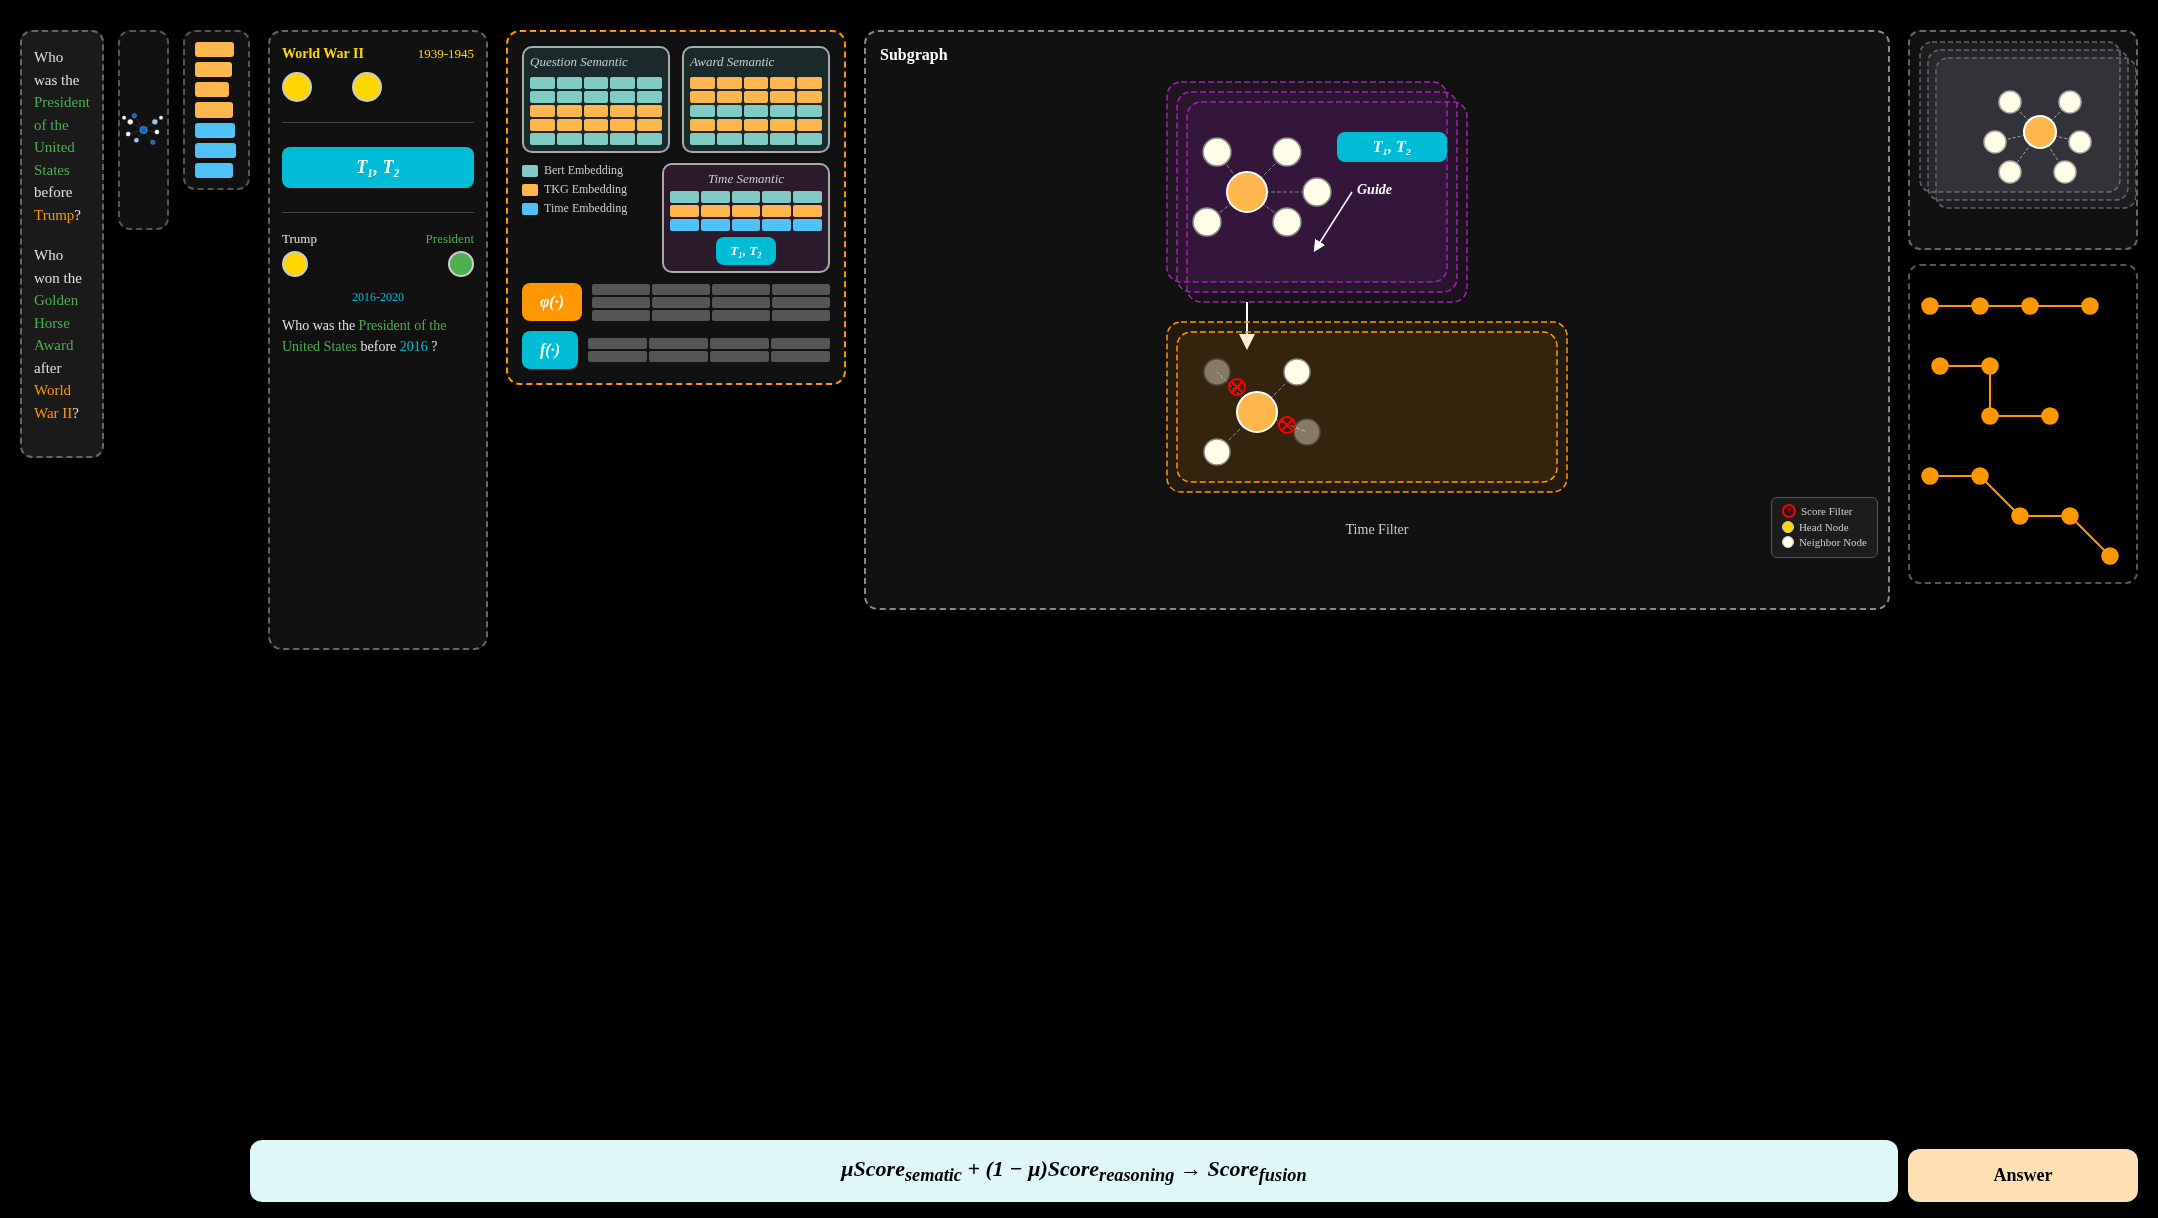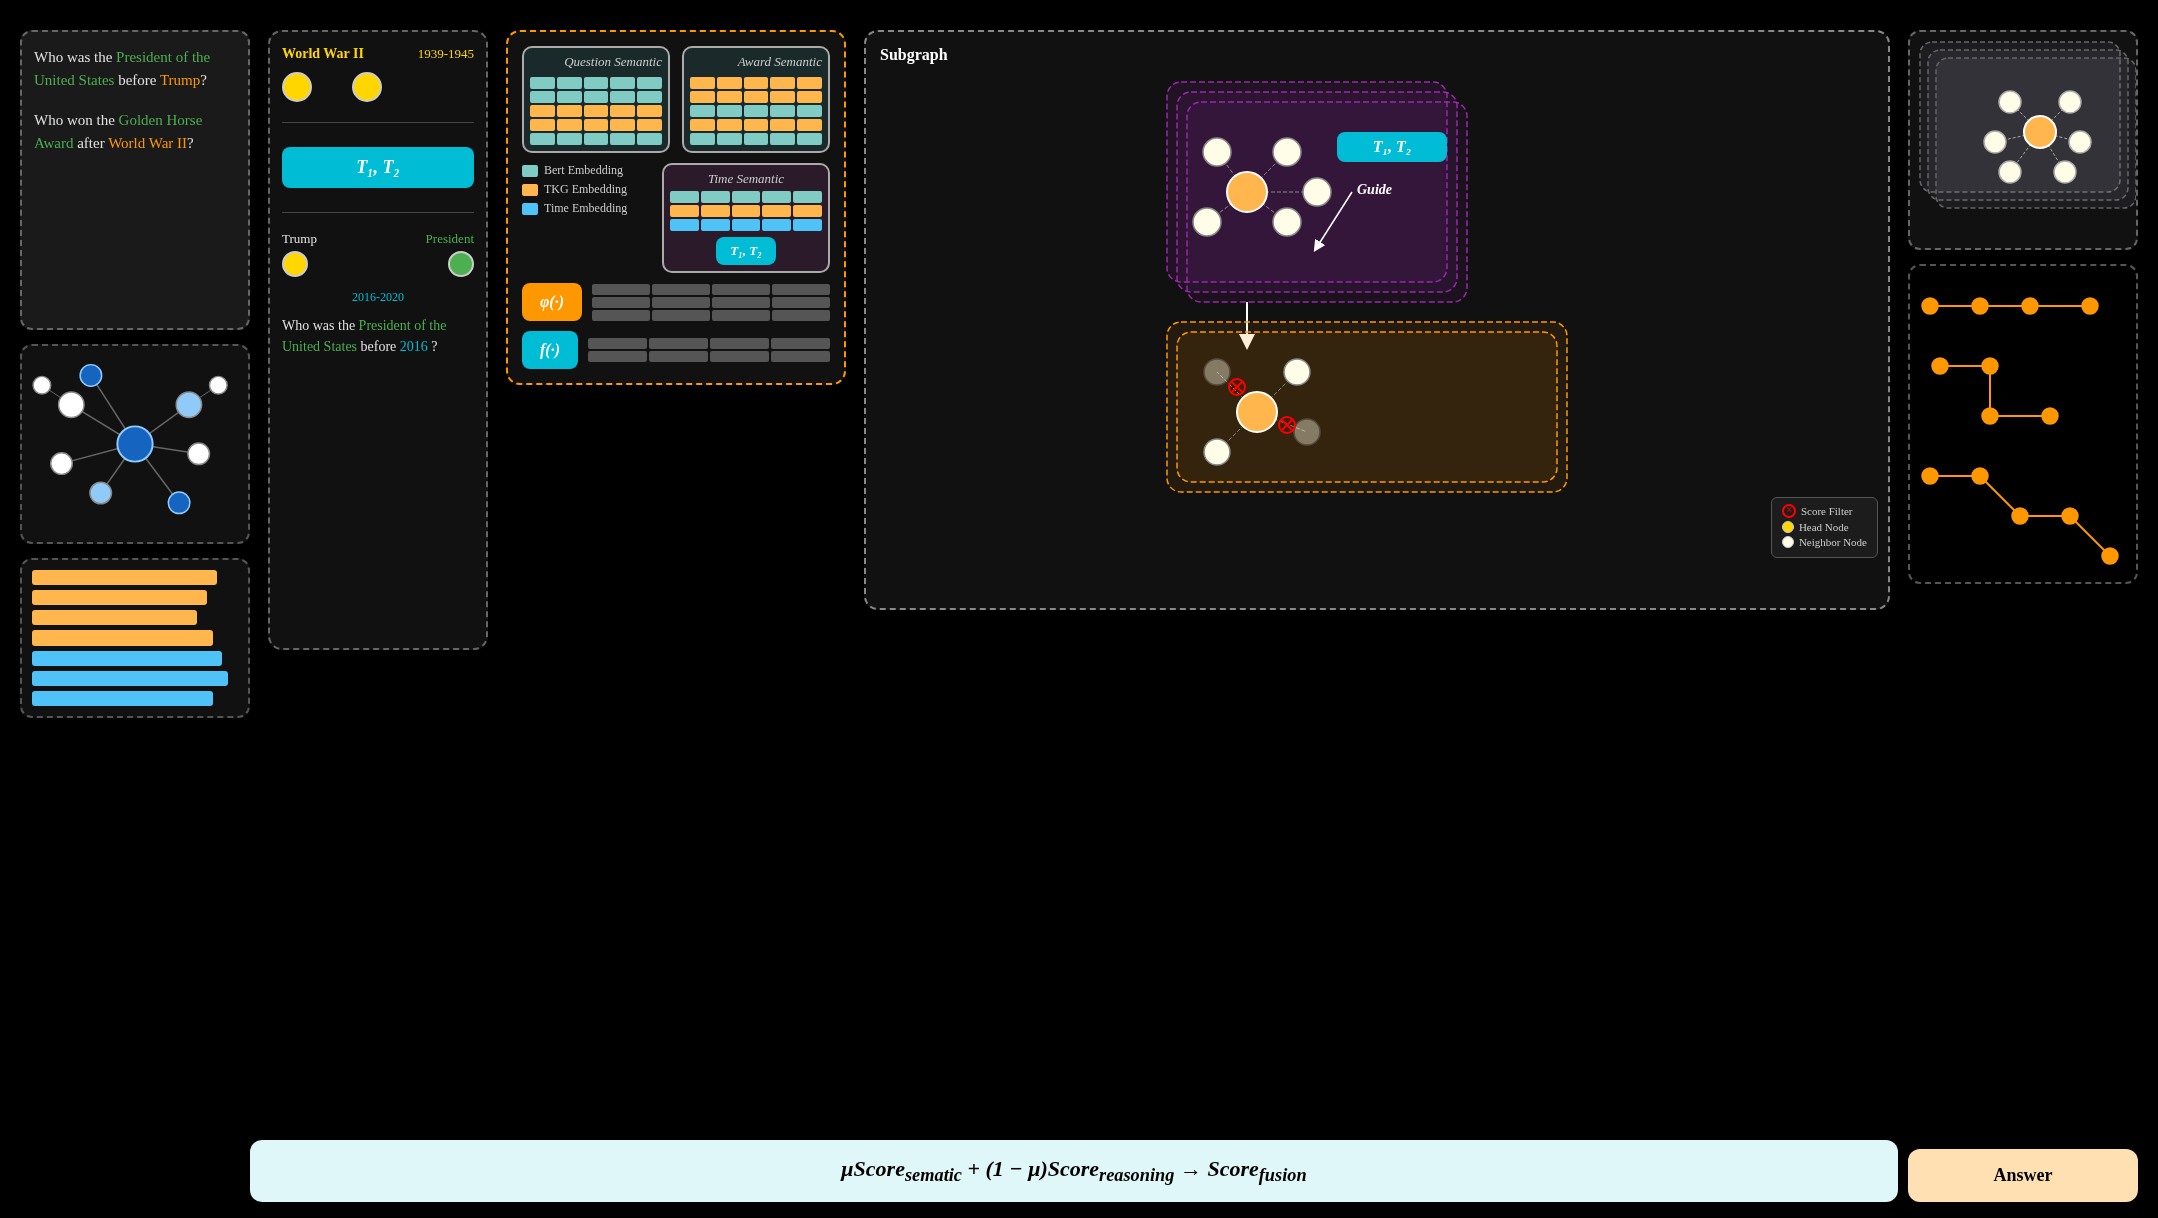--- a/index.html
+++ b/index.html
@@ -17,21 +17,21 @@
       flex-direction: row;
       padding: 30px 20px;
       gap: 18px;
       height: 100%;
       align-items: flex-start;
     }
 
     
     .col1 {
       display: flex;
-      flex-direction: column;
+      flex-direction: row;
       gap: 14px;
       width: 230px;
       flex-shrink: 0;
     }
 
     .question-box {
       background: #1a1a1a;
       border: 2px dashed #666;
       border-radius: 12px;
       padding: 14px 12px;
@@ -182,21 +182,21 @@
       padding: 6px;
       display: flex;
       flex-direction: column;
       gap: 3px;
     }
 
     .sem-card-title {
       font-size: 13px;
       color: #d0d0d0;
       font-style: italic;
-      text-align: right;
+      text-align: left;
       margin-bottom: 4px;
     }
 
     .time-sem-card {
       border: 2px solid #aaa;
       border-radius: 10px;
       padding: 6px;
       position: relative;
     }
 
@@ -718,20 +718,21 @@
         <div class="legend-box-item">
           <div style="width:12px;height:12px;background:#ffd600;border-radius:50%;border:1px solid #ccc;flex-shrink:0;"></div>
           <span>Head Node</span>
         </div>
         <div class="legend-box-item">
           <div style="width:12px;height:12px;background:#fffde7;border-radius:50%;border:1px solid #ccc;flex-shrink:0;"></div>
           <span>Neighbor Node</span>
         </div>
       </div>
 
+      <div class="time-filter-label">Time Filter</div>
     </div>
   </div>
 
   <div class="col5">
 
     <div class="right-graph-box">
       <svg width="230" height="220" viewBox="0 0 230 220">
 
         <rect x="10" y="10" width="200" height="150" rx="12" fill="rgba(180,180,200,0.08)" stroke="#666" stroke-width="1.5" stroke-dasharray="5,3"></rect>
         <rect x="18" y="18" width="200" height="150" rx="12" fill="rgba(180,180,200,0.08)" stroke="#666" stroke-width="1.5" stroke-dasharray="5,3"></rect>

